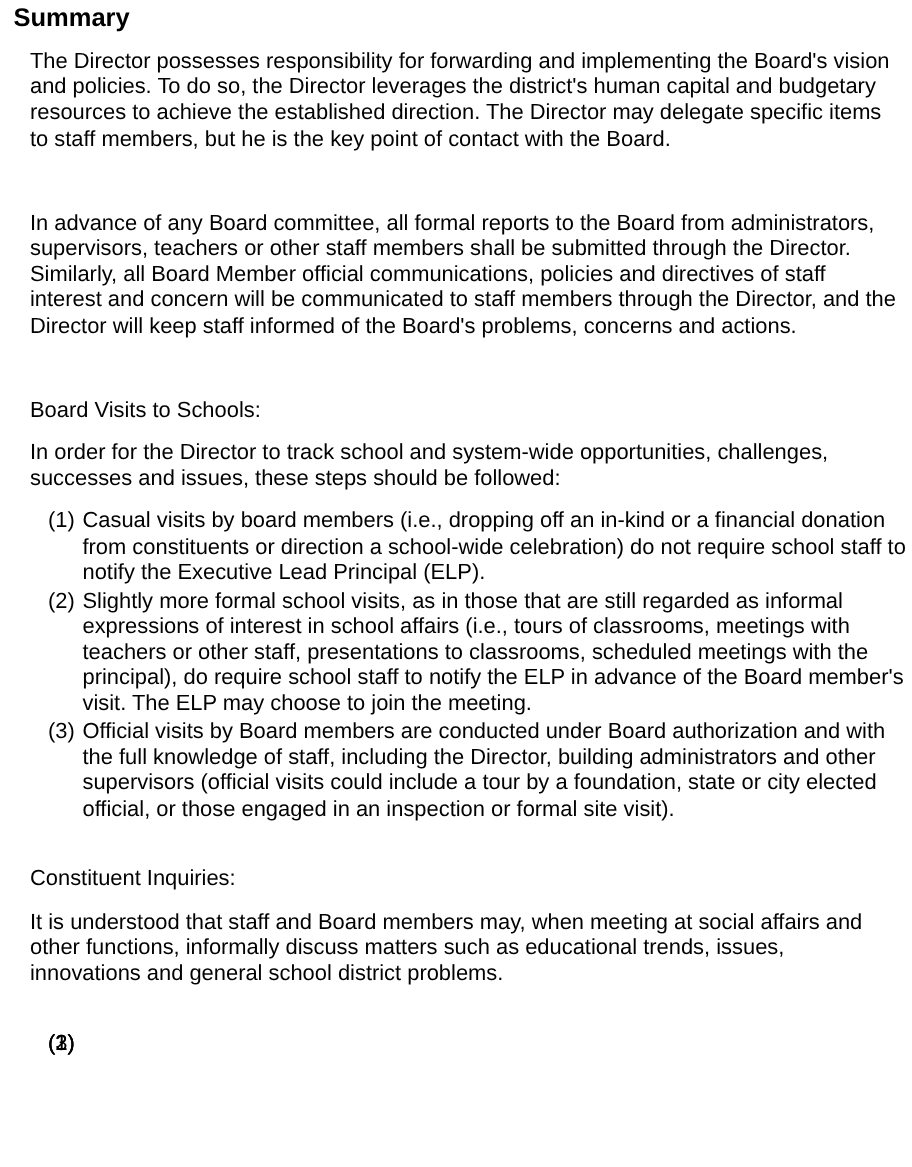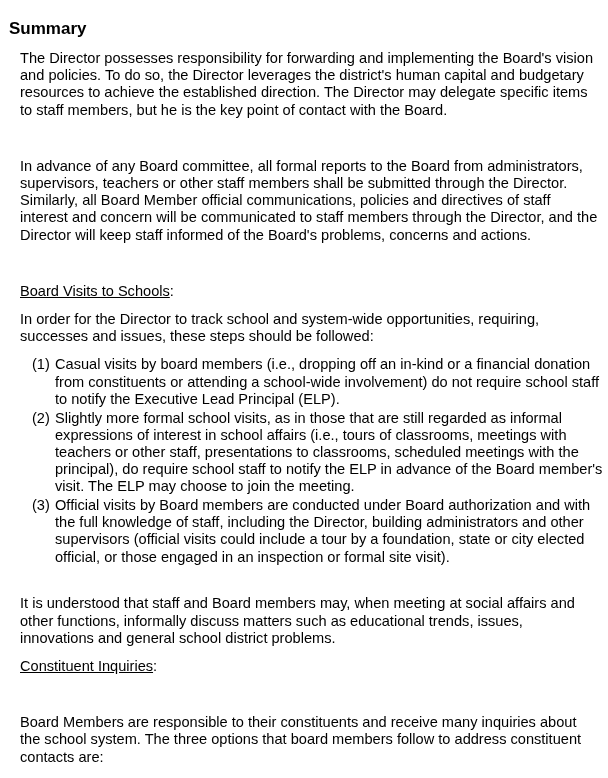--- a/index.html
+++ b/index.html
@@ -4,53 +4,52 @@
 <style>
   html, body { margin: 0; padding: 0; background: #ffffff; }
   body {
     width: 608px; height: 778px; overflow: hidden;
     font-family: "Liberation Sans", sans-serif;
     color: #000000;
     font-size: 14.6px;
     line-height: 17.2px;
   }
   .page { padding: 0 0 0 9px; width: 600px; }
-  .title { font-weight: bold; font-size: 17px; line-height: 20px; margin: 0; padding-top: 19px; }
+  .title { font-weight: bold; font-size: 17px; line-height: 20px; margin: 0; padding-top: 2px; }
   p { margin: 11px; }
   .gap { height: 17px; }
-  .heading { text-decoration: underline; }
+  .heading { }
   ol.numbered { list-style: none; margin: 0; padding: 0; }
   ol.numbered li { position: relative; padding-left: 46px; margin-bottom: 1.5px; }
   ol.numbered li .num { position: absolute; left: 23px; top: 0; }
 </style>
 </head>
 <body>
 
 <div class="page">
   <h1 class="title">Summary</h1>
   <p>The Director possesses responsibility for forwarding and implementing the Board's vision and policies. To do so, the Director leverages the district's human capital and budgetary resources to achieve the established direction. The Director may delegate specific items to staff members, but he is the key point of contact with the Board.</p>
   <div class="gap"></div>
   <p>In advance of any Board committee, all formal reports to the Board from administrators, supervisors, teachers or other staff members shall be submitted through the Director. Similarly, all Board Member official communications, policies and directives of staff interest and concern will be communicated to staff members through the Director, and the Director will keep staff informed of the Board's problems, concerns and actions.</p>
   <div class="gap"></div>
 
   <section>
     <p><span class="heading">Board Visits to Schools</span><span>:</span></p>
-    <p>In order for the Director to track school and system-wide opportunities, requiring, successes and issues, these steps should be followed:</p>
+    <p>In order for the Director to track school and system-wide opportunities, challenges, successes and issues, these steps should be followed:</p>
     <ol class="numbered">
-      <li><span class="num">(1)</span><span>Casual visits by board members (i.e., dropping off an in-kind or a financial donation from constituents or attending a school-wide involvement) do not require school staff to notify the Executive Lead Principal (ELP).</span></li>
+      <li><span class="num">(1)</span><span>Casual visits by board members (i.e., dropping off an in-kind or a financial donation from constituents or direction a school-wide celebration) do not require school staff to notify the Executive Lead Principal (ELP).</span></li>
       <li><span class="num">(2)</span><span>Slightly more formal school visits, as in those that are still regarded as informal expressions of interest in school affairs (i.e., tours of classrooms, meetings with teachers or other staff, presentations to classrooms, scheduled meetings with the principal), do require school staff to notify the ELP in advance of the Board member's visit. The ELP may choose to join the meeting.</span></li>
       <li><span class="num">(3)</span><span>Official visits by Board members are conducted under Board authorization and with the full knowledge of staff, including the Director, building administrators and other supervisors (official visits could include a tour by a foundation, state or city elected official, or those engaged in an inspection or formal site visit).</span></li>
     </ol>
   </section>
   <div class="gap"></div>
 
   <section>
+    <p><span class="heading">Constituent Inquiries</span><span>:</span></p>
     <p>It is understood that staff and Board members may, when meeting at social affairs and other functions, informally discuss matters such as educational trends, issues, innovations and general school district problems.</p>
-    <p><span class="heading">Constituent Inquiries</span><span>:</span></p>
     <div class="gap"></div>
-    <p>Board Members are responsible to their constituents and receive many inquiries about the school system. The three options that board members follow to address constituent contacts are:</p>
     <ol class="numbered">
       <li><span class="num">(1)</span></li>
       <li><span class="num">(2)</span></li>
       <li><span class="num">(3)</span></li>
     </ol>
   </section>
 </div>
 
 </body></html>

